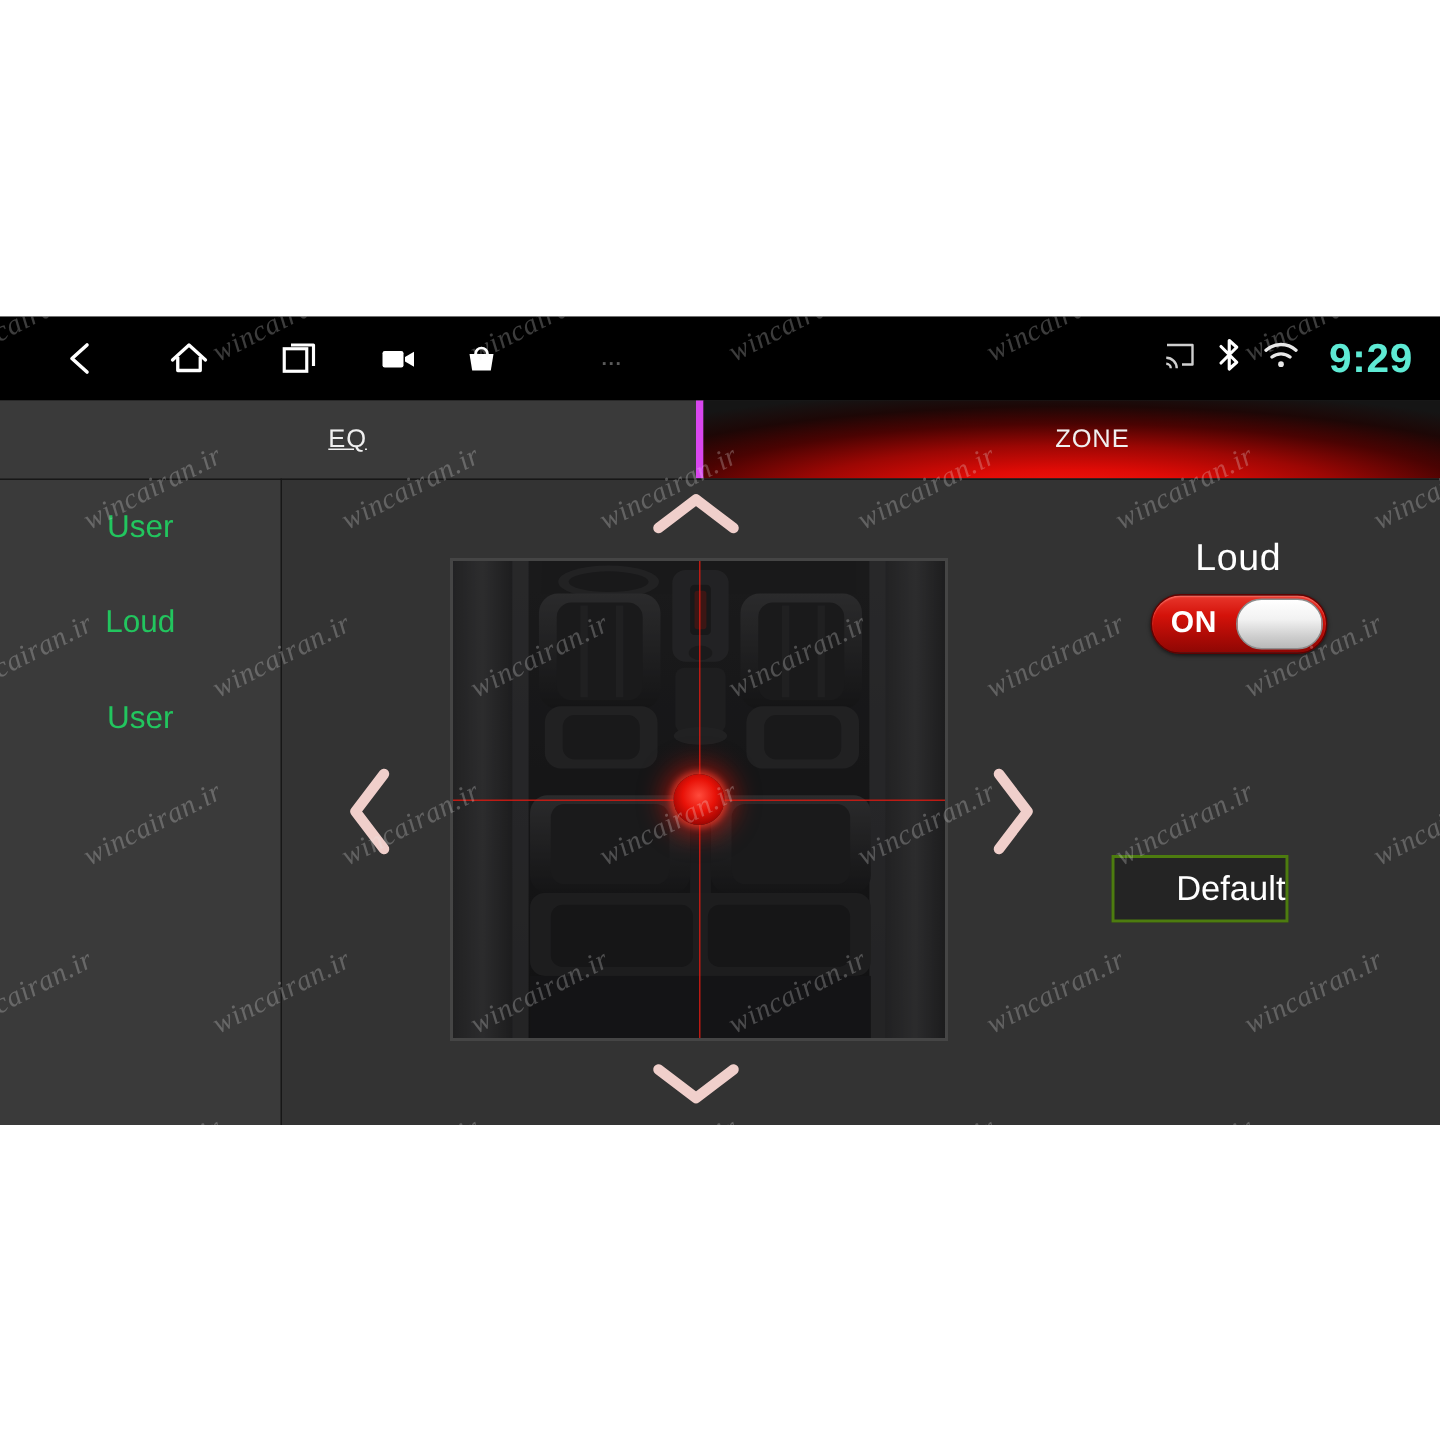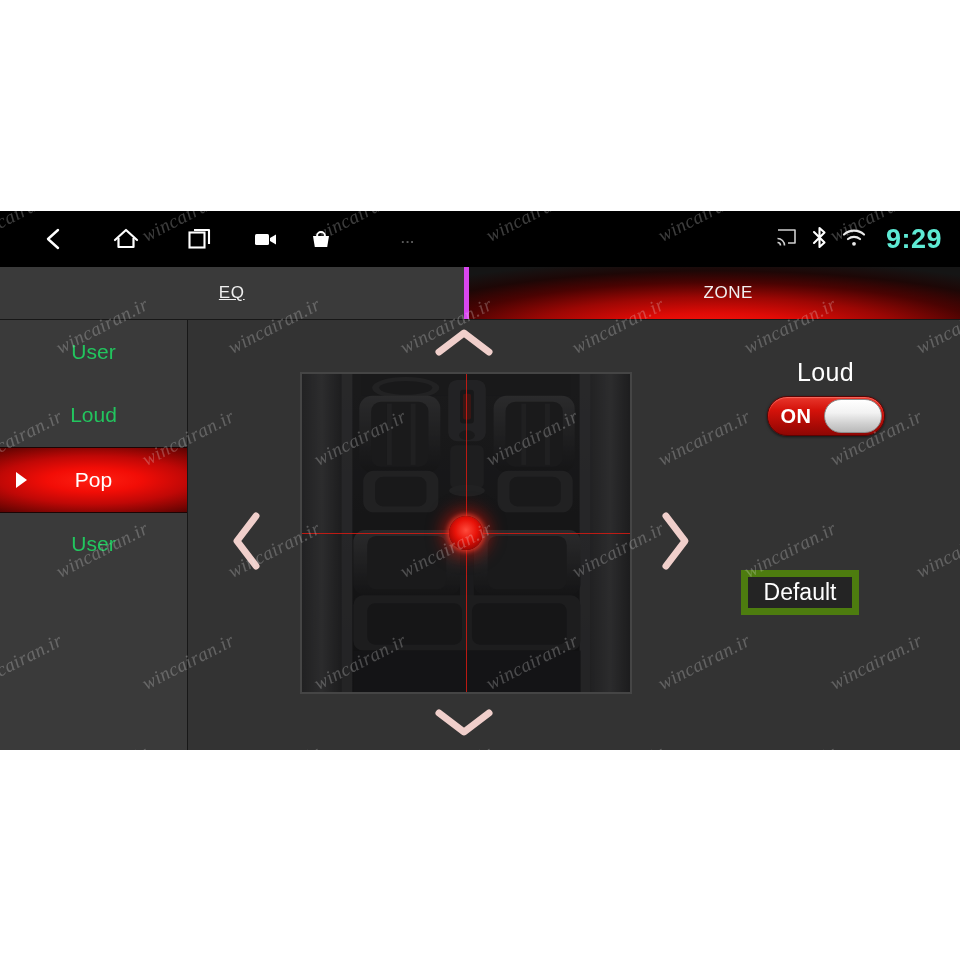--- a/index.html
+++ b/index.html
@@ -249,24 +249,24 @@
     box-sizing: border-box;
   }
 
   #default-button {
     position: absolute;
     left: 553px;
     top: 250px;
     width: 118px;
     height: 45px;
     background: #242424;
-    border: 7px solid #4d7c0f;
+    border: 2px solid #4d7c0f;
     display: flex;
     align-items: center;
-    justify-content: center;
+    justify-content: flex-end;
     color: #ffffff;
     font-size: 23px;
     box-sizing: border-box;
   }
 
   
   #watermarks {
     position: absolute;
     left: -120px; top: -120px;
     width: 1220px; height: 1220px;
@@ -362,24 +362,20 @@
 
   <div id="content">
 
     <div id="eq-sidebar">
 
       <div class="eq-item">
         <span class="eq-label">User</span>
       </div>
       <div class="eq-item">
         <span class="eq-label">Loud</span>
-      </div>
-      <div class="eq-item selected">
-        <span class="marker"></span>
-        <span class="eq-label">Pop</span>
       </div>
       <div class="eq-item">
         <span class="eq-label">User</span>
       </div>
     </div>
 
     <div id="zone-pane">
 
       <div id="car-box">
         <svg id="car-art" viewBox="0 0 332 322" preserveAspectRatio="none">

